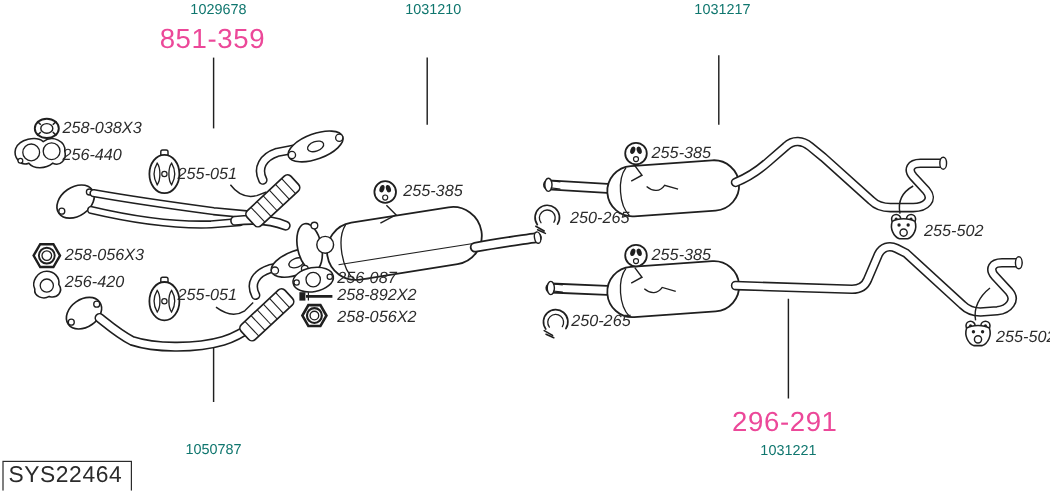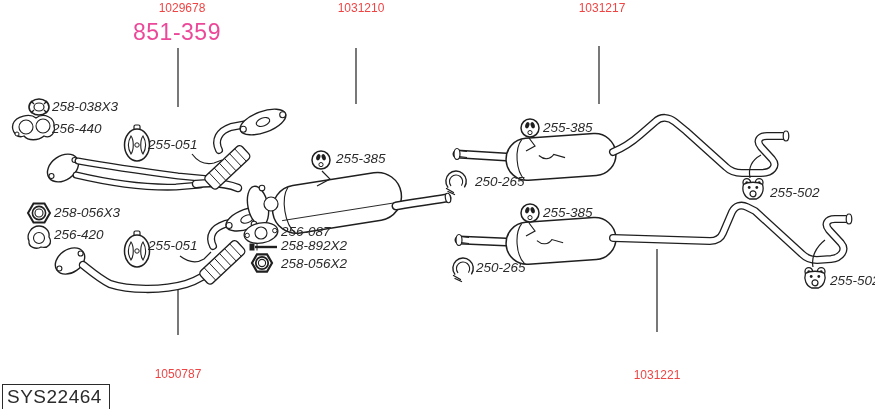--- a/index.html
+++ b/index.html
@@ -1,21 +1,21 @@
 <!DOCTYPE html>
 <html><head>
 <meta charset="utf-8">
 <style>
   html,body{margin:0;padding:0;background:#fff;}
   .stage{position:relative;width:875px;height:409px;background:#fff;overflow:hidden;
          font-family:"Liberation Sans","DejaVu Sans",sans-serif;color:#2b2b2b;}
   .stage svg{position:absolute;left:0;top:0;}
   .lbl{position:absolute;white-space:nowrap;line-height:1;}
   .big{font-size:23px;letter-spacing:0.5px;color:#ec4899;transform:translateX(-50%);}
-  .ref{font-size:12px;color:#ef4444;transform:translateX(-50%);}
+  .ref{font-size:12px;color:#0f766e;transform:translateX(-50%);}
   .sm{font-size:13.5px;color:#2b2b2b;font-style:italic;}
   .sysbox{position:absolute;left:2px;top:384px;border:1.6px solid #2b2b2b;
           padding:1px 7px 2px 4px;font-size:19px;letter-spacing:0.5px;background:#fff;}
   
   .po{fill:none;stroke:#1f1f1f;stroke-linecap:round;stroke-linejoin:round;}
   .pi{fill:none;stroke:#ffffff;stroke-linecap:round;stroke-linejoin:round;}
   .fw{fill:#ffffff;stroke:#1f1f1f;}
   .ln{fill:none;stroke:#1f1f1f;}
 </style>
 </head>
@@ -218,20 +218,21 @@
     <path d="M 813,267 C 811,257 816,247 825,240" class="ln" stroke-width="1.2"></path>
   </g>
 </svg>
 
 <div class="lbl ref" style="left:182px;top:2px">1029678</div>
 <div class="lbl big" style="left:177px;top:21px">851-359</div>
 <div class="lbl ref" style="left:361px;top:2px">1031210</div>
 <div class="lbl ref" style="left:602px;top:2px">1031217</div>
 
 <div class="lbl ref" style="left:178px;top:368px">1050787</div>
+<div class="lbl big" style="left:654px;top:340px">296-291</div>
 <div class="lbl ref" style="left:657px;top:369px">1031221</div>
 
 <div class="lbl sm" style="left:52px;top:100px">258-038X3</div>
 <div class="lbl sm" style="left:52px;top:122px">256-440</div>
 <div class="lbl sm" style="left:148px;top:138px">255-051</div>
 <div class="lbl sm" style="left:54px;top:206px">258-056X3</div>
 <div class="lbl sm" style="left:54px;top:228px">256-420</div>
 <div class="lbl sm" style="left:148px;top:239px">255-051</div>
 <div class="lbl sm" style="left:336px;top:152px">255-385</div>
 <div class="lbl sm" style="left:281px;top:225px">256-087</div>

